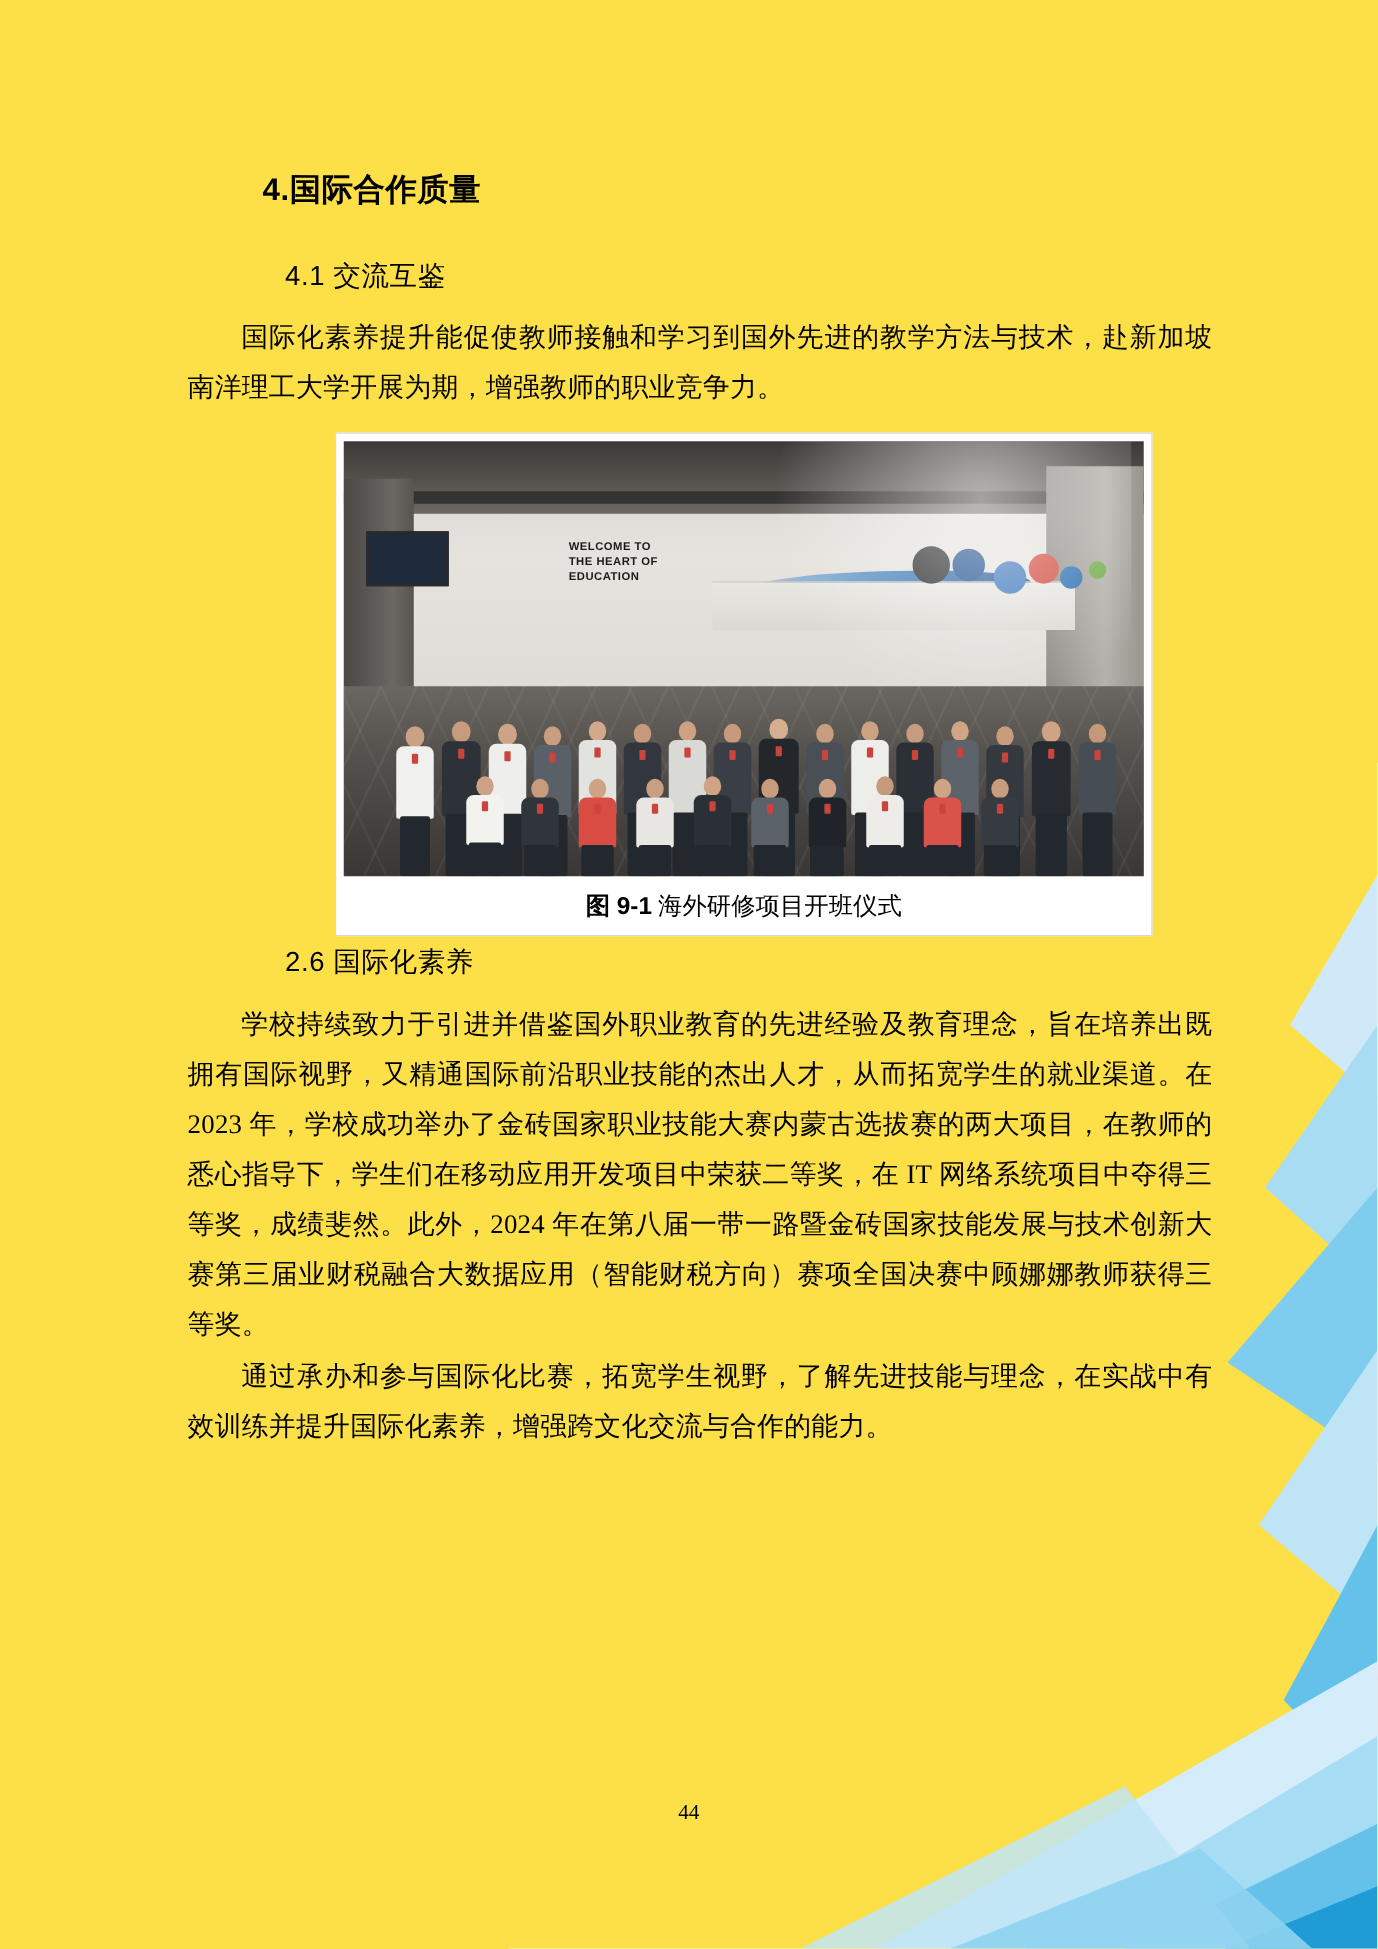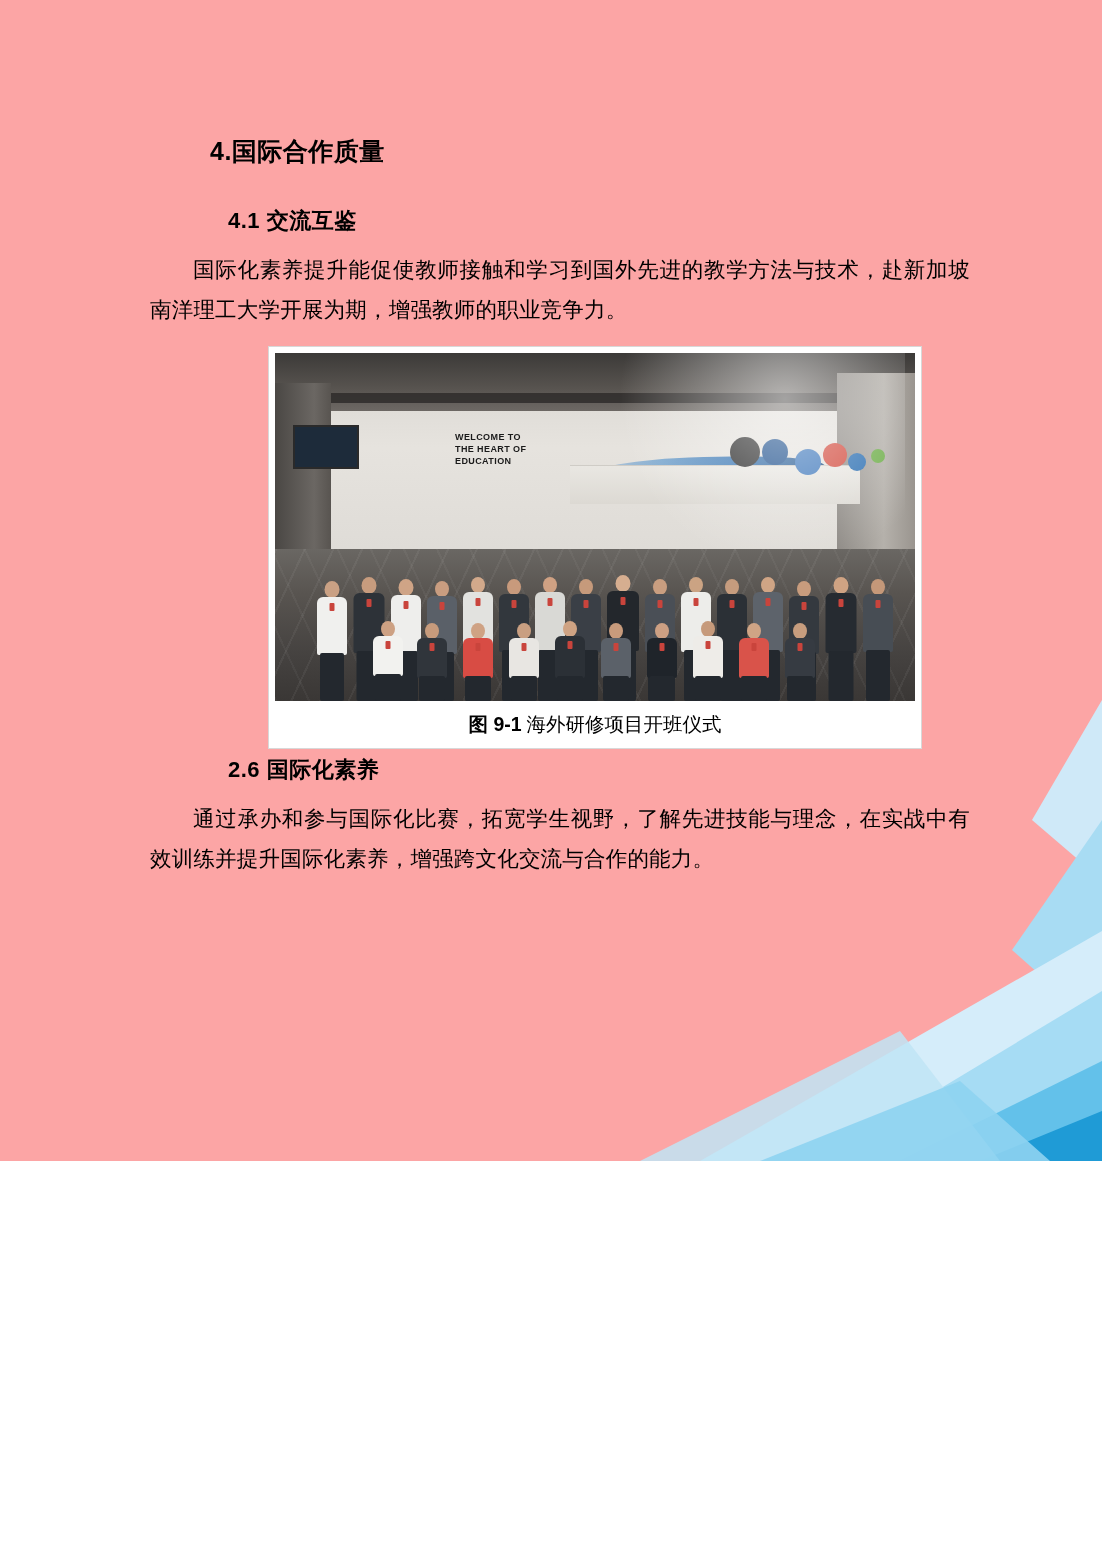--- a/index.html
+++ b/index.html
@@ -3,22 +3,22 @@
 <meta charset="utf-8">
 <style>
   html, body {
     margin: 0;
     padding: 0;
     background: #ffffff;
   }
   .page {
     position: relative;
     width: 1102px;
-    height: 1161px;
-    background: #fca5a5;
+    height: 1559px;
+    background: #fde047;
     overflow: hidden;
     font-family: "Liberation Serif", serif;
     color: #000000;
   }
 
   
   .deco-right {
     position: absolute;
     right: 0;
     top: 700px;
@@ -47,21 +47,21 @@
   h1.sec {
     font-family: "Liberation Sans", sans-serif;
     font-size: 25px;
     font-weight: bold;
     margin: 0 0 38px 60px;
     letter-spacing: 0.5px;
   }
   h2.sub {
     font-family: "Liberation Sans", sans-serif;
     font-size: 22px;
-    font-weight: bold;
+    font-weight: normal;
     margin: 0 0 14px 78px;
     letter-spacing: 0.5px;
   }
   p.body {
     font-size: 21.5px;
     line-height: 40px;
     margin: 0 0 2px 0;
     text-align: justify;
     text-indent: 2em;
     letter-spacing: 0.2px;
@@ -393,17 +393,19 @@
           <div class="legs" style="top:53px; width:26px; height:25px;"></div>
         </div>
       </div>
       <div class="fig-caption">
         <b>图 9-1</b>
         <span>海外研修项目开班仪式</span>
       </div>
     </div>
 
     <h2 class="sub">2.6 国际化素养</h2>
+    <p class="body">学校持续致力于引进并借鉴国外职业教育的先进经验及教育理念，旨在培养出既拥有国际视野，又精通国际前沿职业技能的杰出人才，从而拓宽学生的就业渠道。在 2023 年，学校成功举办了金砖国家职业技能大赛内蒙古选拔赛的两大项目，在教师的悉心指导下，学生们在移动应用开发项目中荣获二等奖，在 IT 网络系统项目中夺得三等奖，成绩斐然。此外，2024 年在第八届一带一路暨金砖国家技能发展与技术创新大赛第三届业财税融合大数据应用（智能财税方向）赛项全国决赛中顾娜娜教师获得三等奖。</p>
     <p class="body">通过承办和参与国际化比赛，拓宽学生视野，了解先进技能与理念，在实战中有效训练并提升国际化素养，增强跨文化交流与合作的能力。</p>
 
   </div>
 
+  <div class="page-number">44</div>
 </div>
 
 </body></html>

